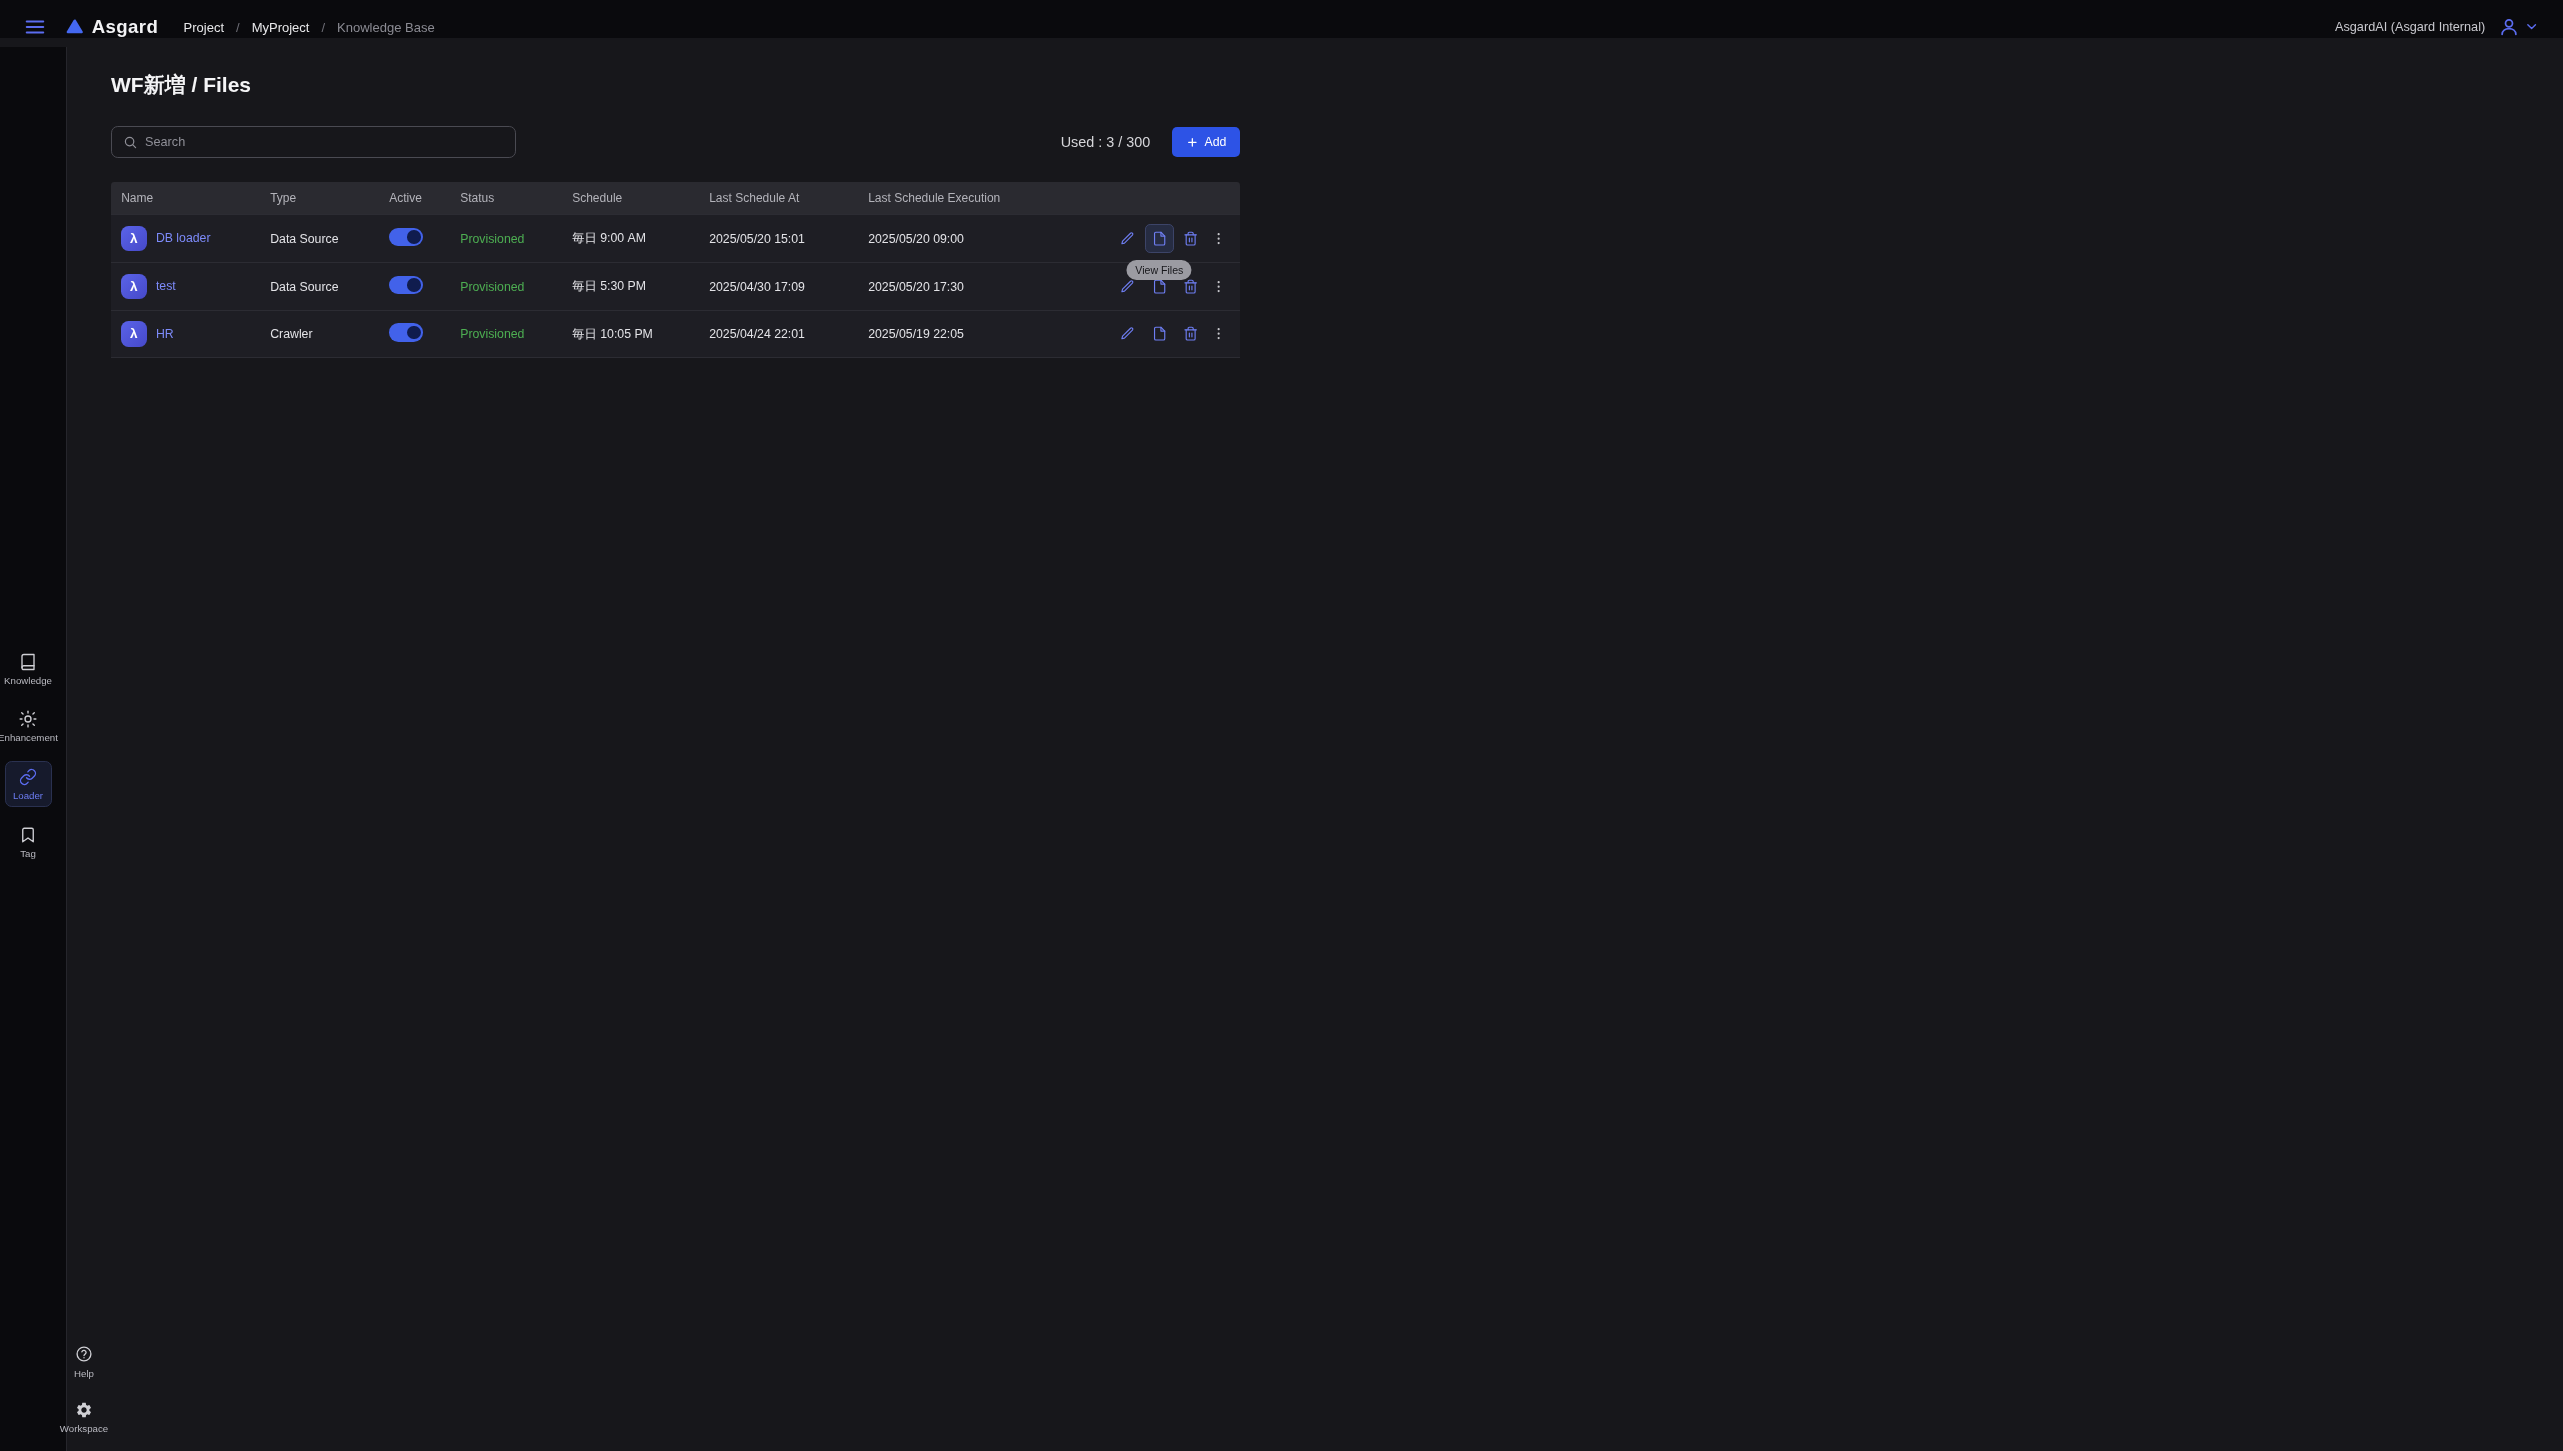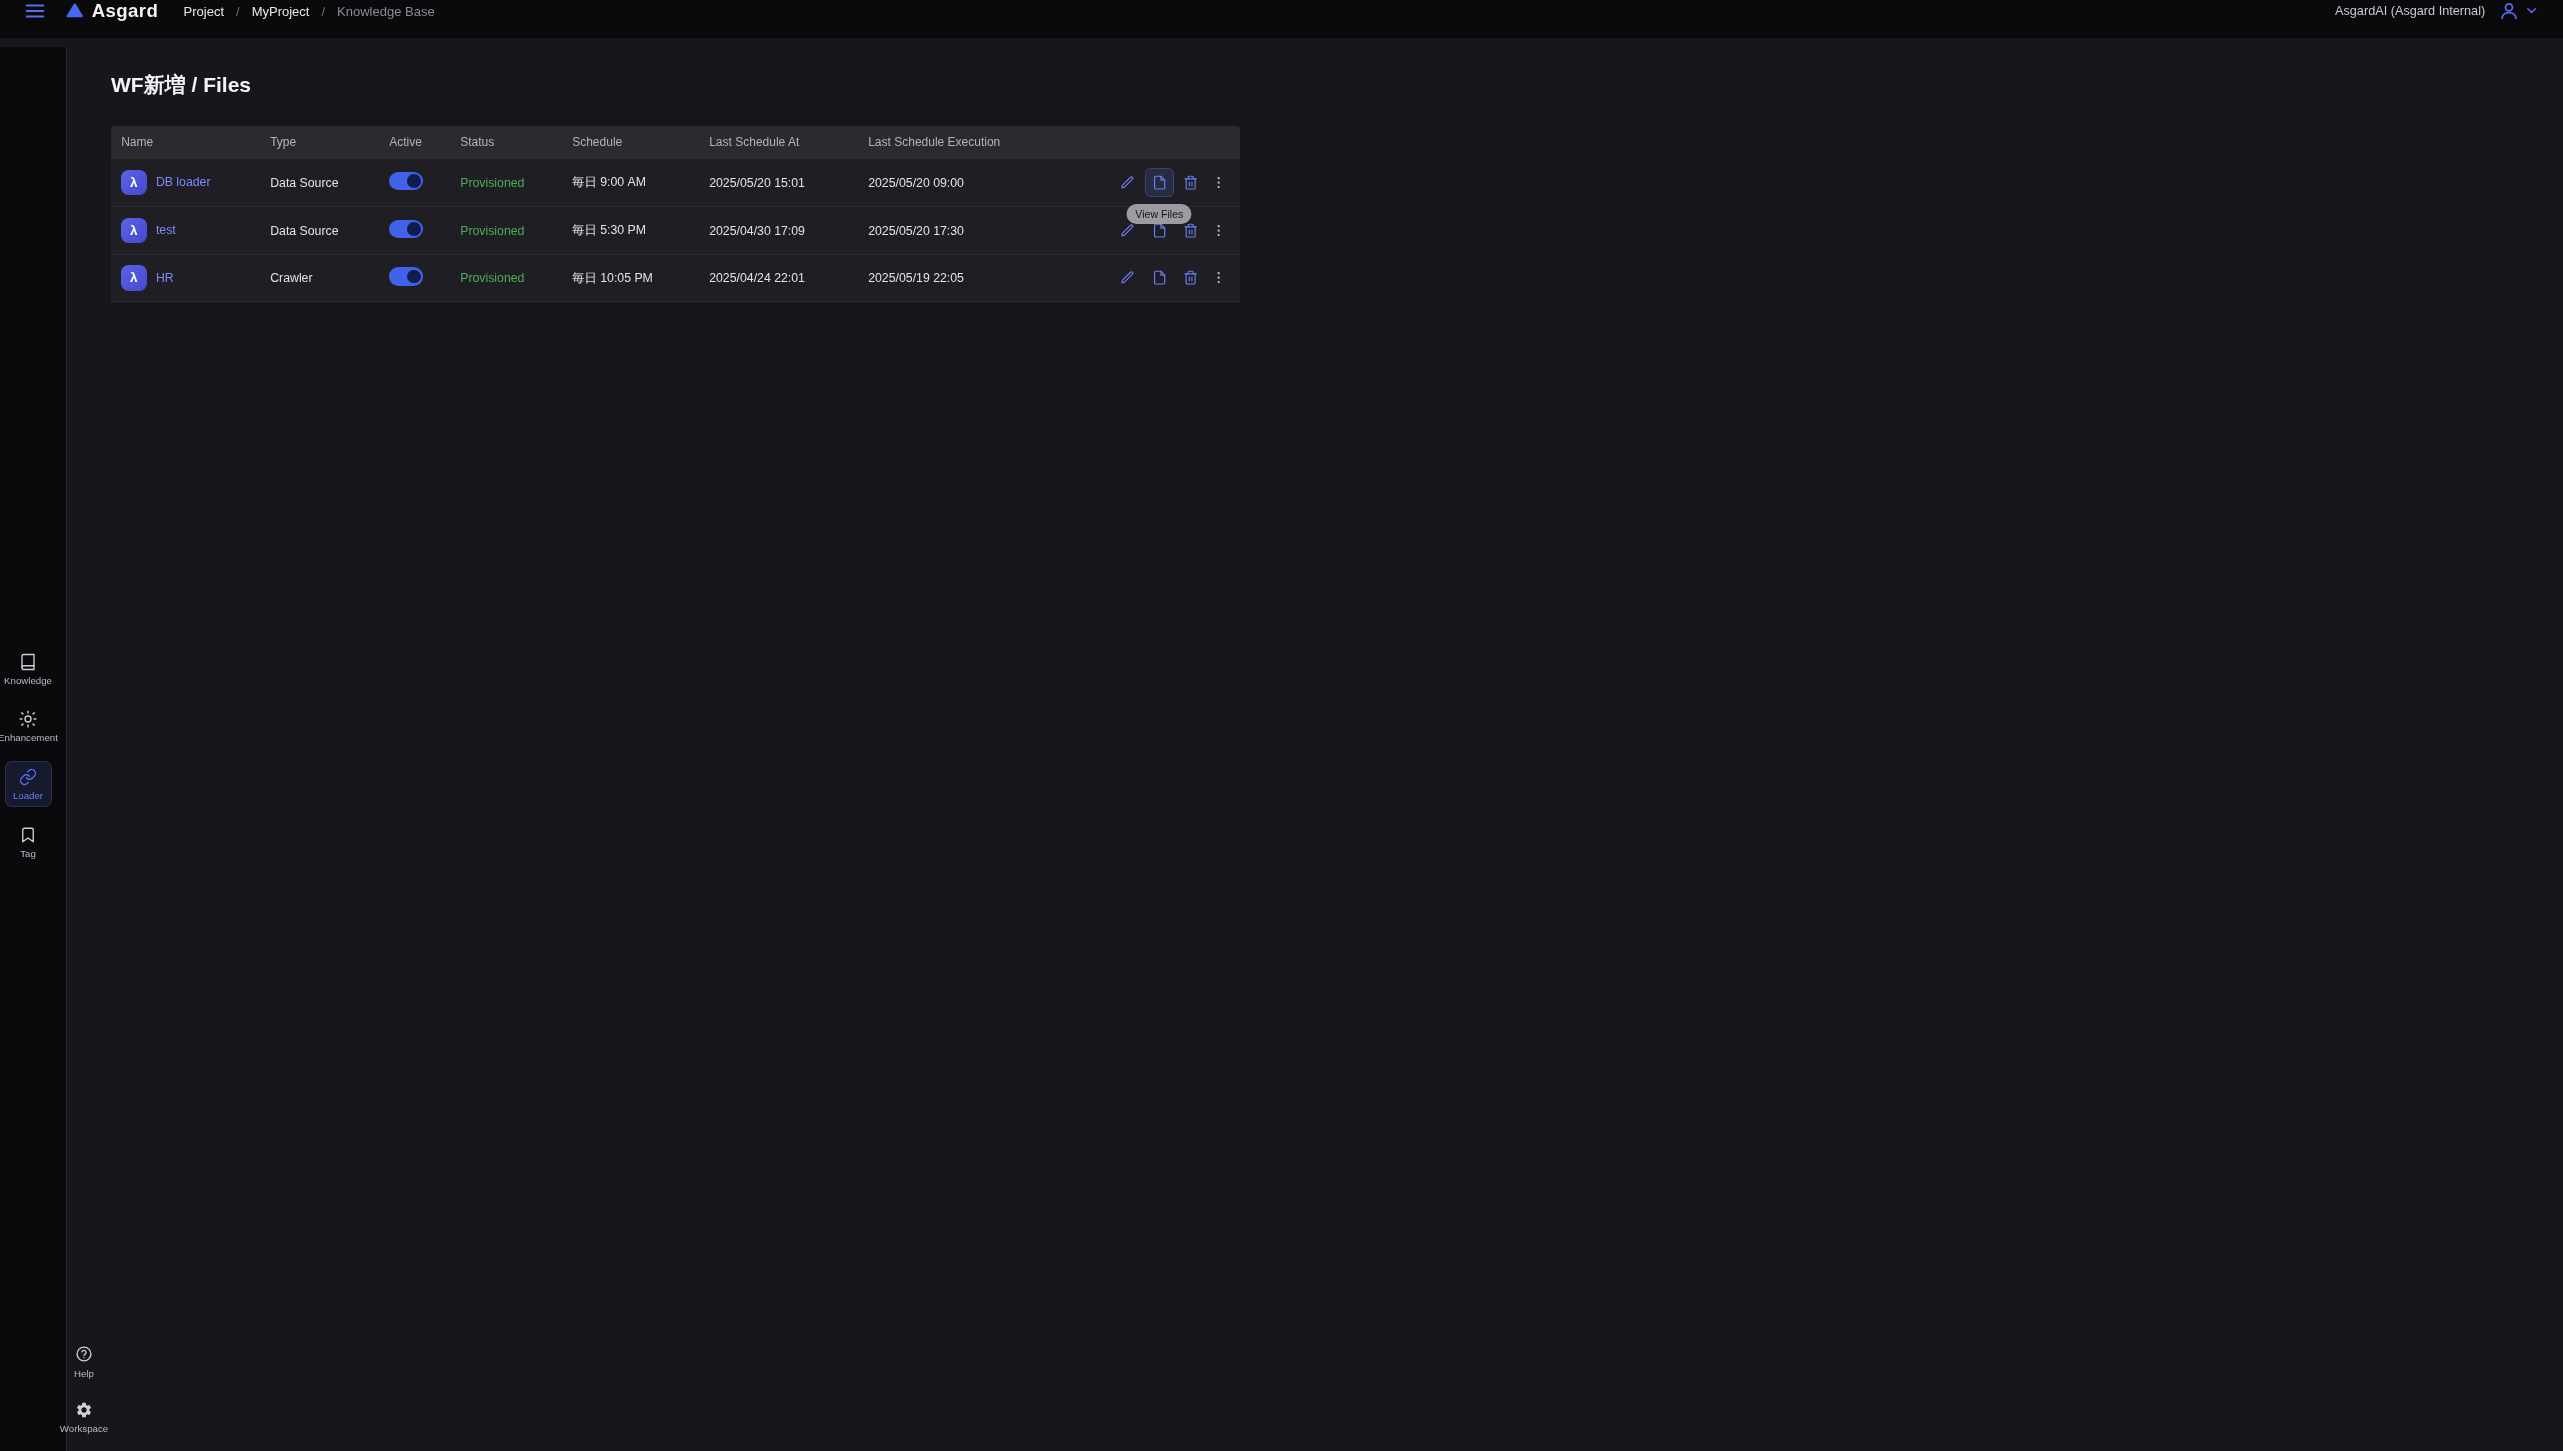--- a/index.html
+++ b/index.html
@@ -19,21 +19,21 @@
     background:var(--bg-page);
     font-family:"Liberation Sans","DejaVu Sans",sans-serif;
     color:#e6e6e9;
   }
   svg{display:block;}
 
   
   .topbar{
     position:fixed;top:0;left:0;right:0;height:38px;
     background:var(--bg-chrome);
-    display:flex;align-items:flex-start;justify-content:space-between;
+    display:flex;align-items:flex-end;justify-content:space-between;
     padding:0 24px;z-index:20;
   }
   .topbar-left{display:flex;align-items:center;gap:18.6px;}
   .hamburger{background:none;border:none;color:var(--accent);cursor:pointer;padding:0;}
   .brand{display:flex;align-items:center;gap:7.6px;}
   .brand-title{font-size:18.6px;font-weight:bold;color:#f2f2f4;letter-spacing:0.4px;}
   .breadcrumb{display:flex;align-items:center;gap:12px;margin-left:6.8px;font-size:13px;}
   .crumb{color:#e8e8ea;cursor:pointer;}
   .crumb.muted{color:#8b8b93;cursor:default;}
   .crumb-sep{color:#6f6f77;}
@@ -224,20 +224,39 @@
         <path d="M19.14,12.94c0.04-0.3,0.06-0.61,0.06-0.94c0-0.32-0.02-0.64-0.07-0.94l2.03-1.58c0.18-0.14,0.23-0.41,0.12-0.61 l-1.92-3.32c-0.12-0.22-0.37-0.29-0.59-0.22l-2.39,0.96c-0.5-0.38-1.03-0.7-1.62-0.94L14.4,2.81c-0.04-0.24-0.24-0.41-0.48-0.41 h-3.84c-0.24,0-0.43,0.17-0.47,0.41L9.25,5.35C8.66,5.59,8.12,5.92,7.63,6.29L5.24,5.33c-0.22-0.08-0.47,0-0.59,0.22L2.74,8.87 C2.62,9.08,2.66,9.34,2.86,9.48l2.03,1.58C4.84,11.36,4.8,11.69,4.8,12s0.02,0.64,0.07,0.94l-2.03,1.58 c-0.18,0.14-0.23,0.41-0.12,0.61l1.92,3.32c0.12,0.22,0.37,0.29,0.59,0.22l2.39-0.96c0.5,0.38,1.03,0.7,1.62,0.94l0.36,2.54 c0.05,0.24,0.24,0.41,0.48,0.41h3.84c0.24,0,0.44-0.17,0.47-0.41l0.36-2.54c0.59-0.24,1.13-0.56,1.62-0.94l2.39,0.96 c0.22,0.08,0.47,0,0.59-0.22l1.92-3.32c0.12-0.22,0.07-0.47-0.12-0.61L19.14,12.94z M12,15.6c-1.98,0-3.6-1.62-3.6-3.6 s1.62-3.6,3.6-3.6s3.6,1.62,3.6,3.6S13.98,15.6,12,15.6z"></path>
       </svg>
       <span class="side-label">Workspace</span>
     </div>
   </div>
 </aside>
 
 <main class="main">
   <h1 class="page-title">WF新増 / Files</h1>
 
+  <div class="controls">
+    <div class="search-box">
+      <svg width="14.4" height="14.4" viewBox="0 0 24 24" fill="none" stroke="currentColor" stroke-width="2" stroke-linecap="round">
+        <circle cx="11" cy="11" r="7"></circle>
+          <line x1="16.5" y1="16.5" x2="21" y2="21"></line>
+      </svg>
+      <input type="text" placeholder="Search" style="">
+    </div>
+    <div class="controls-right">
+      <span class="usage">Used : 3 / 300</span>
+      <button class="add-btn">
+        <svg width="12.7" height="12.7" viewBox="0 0 24 24" fill="none" stroke="#fff" stroke-width="2.4" stroke-linecap="round">
+          <line x1="12" y1="5" x2="12" y2="19"></line>
+            <line x1="5" y1="12" x2="19" y2="12"></line>
+        </svg>
+        <span>Add</span>
+      </button>
+    </div>
+  </div>
 
   <div class="table">
     <div class="thead">
       <div class="hcell col-name">Name</div>
       <div class="hcell col-type">Type</div>
       <div class="hcell col-active">Active</div>
       <div class="hcell col-status">Status</div>
       <div class="hcell col-schedule">Schedule</div>
       <div class="hcell col-lsa">Last Schedule At</div>
       <div class="hcell col-lse">Last Schedule Execution</div>

